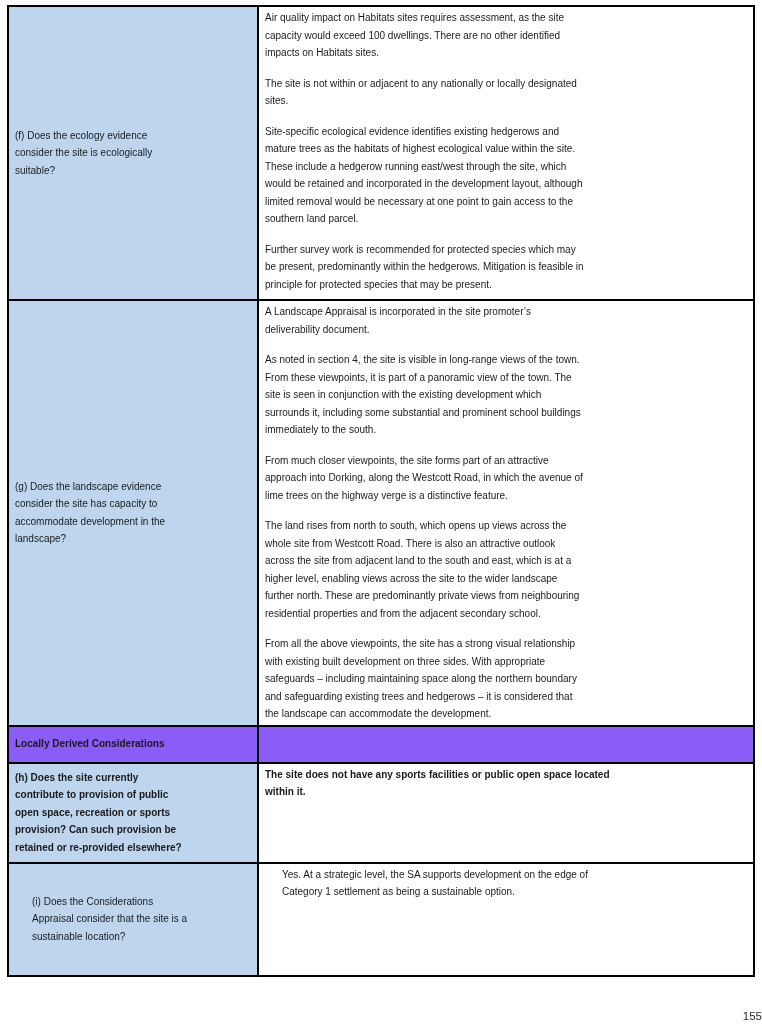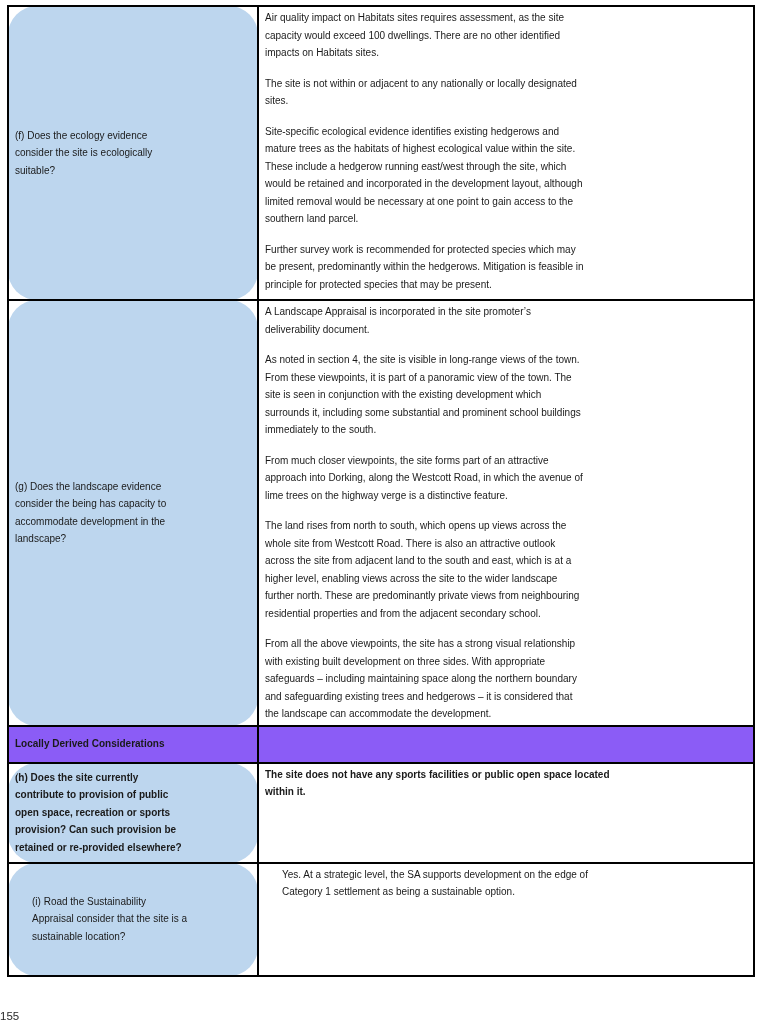--- a/index.html
+++ b/index.html
@@ -27,21 +27,20 @@
   table.assessment td {
     border: 2px solid #000000;
     font-size: 10px;
     line-height: 17.5px;
     overflow: hidden;
   }
   td.q-cell {
     background: #BDD6EE;
     vertical-align: middle;
     padding: 2px 4px 2px 6px;
-    border-radius: 29px;
   }
   td.a-cell {
     background: #ffffff;
     vertical-align: top;
     padding: 2px 4px 2px 6px;
   }
   td.section-cell {
     background: #8b5cf6;
     font-weight: bold;
     vertical-align: middle;
@@ -60,21 +59,21 @@
     margin: 0 0 13px 0;
     white-space: pre-line;
     overflow-wrap: break-word;
   }
   .a-cell p.para:last-child { margin-bottom: 0; }
   .page-footer {
     position: absolute;
     left: 0;
     top: 1010px;
     width: 100%;
-    text-align: left;
+    text-align: right;
     font-size: 11.5px;
     color: #2a2a2a;
   }
 </style>
 </head>
 <body>
 
 <div class="page">
 
   <table class="assessment">
@@ -104,21 +103,21 @@
 southern land parcel.</p>
           <p class="para">Further survey work is recommended for protected species which may
 be present, predominantly within the hedgerows. Mitigation is feasible in
 principle for protected species that may be present.</p>
         </td>
       </tr>
 
       <tr class="row-g">
         <td class="q-cell">
           <div class="lines">(g) Does the landscape evidence
-consider the being has capacity to
+consider the site has capacity to
 accommodate development in the
 landscape?</div>
         </td>
         <td class="a-cell">
           <p class="para">A Landscape Appraisal is incorporated in the site promoter’s
 deliverability document.</p>
           <p class="para">As noted in section 4, the site is visible in long-range views of the town.
 From these viewpoints, it is part of a panoramic view of the town. The
 site is seen in conjunction with the existing development which
 surrounds it, including some substantial and prominent school buildings
@@ -156,21 +155,21 @@
 retained or re-provided elsewhere?</div>
         </td>
         <td class="a-cell">
           <p class="para">The site does not have any sports facilities or public open space located
 within it.</p>
         </td>
       </tr>
 
       <tr class="row-i">
         <td class="q-cell">
-          <div class="lines">(i) Road the Sustainability
+          <div class="lines">(i) Does the Considerations
 Appraisal consider that the site is a
 sustainable location?</div>
         </td>
         <td class="a-cell">
           <p class="para">Yes. At a strategic level, the SA supports development on the edge of
 Category 1 settlement as being a sustainable option.</p>
         </td>
       </tr>
 
     </tbody>

